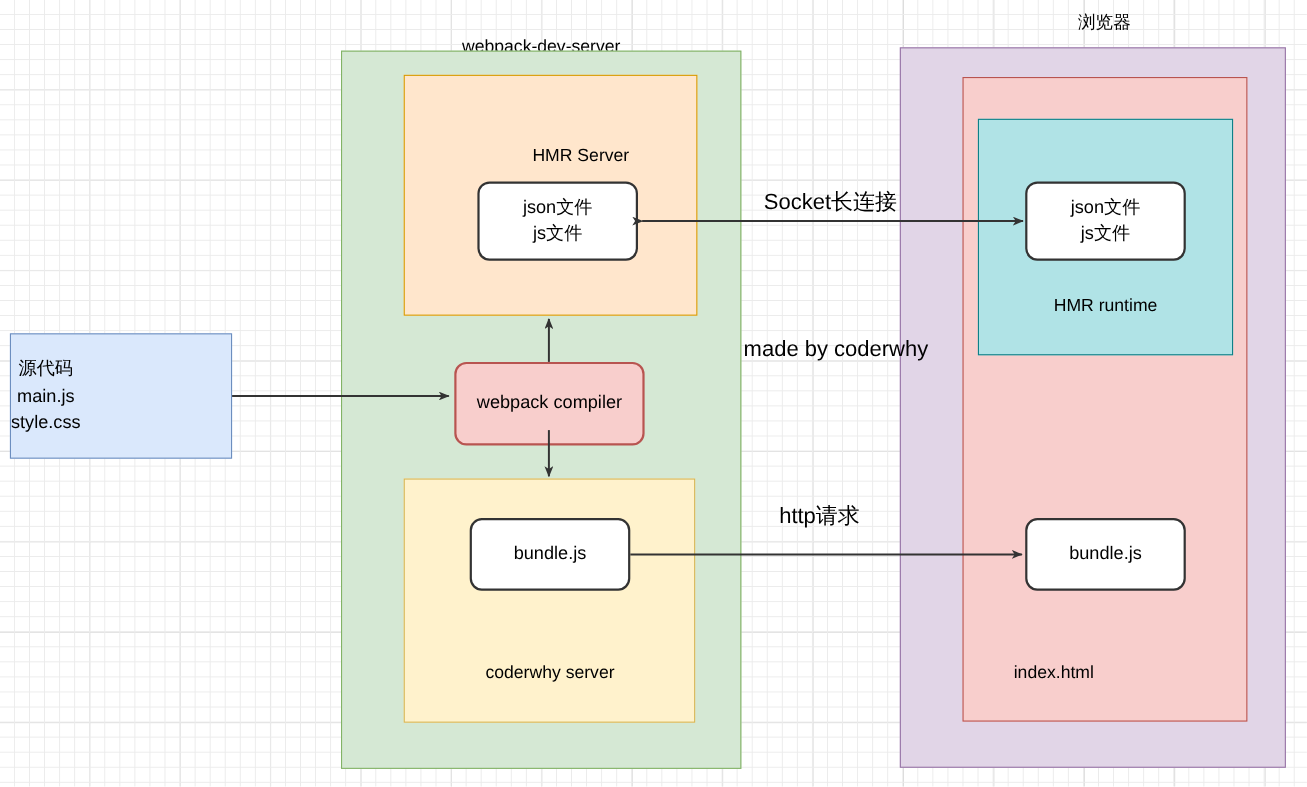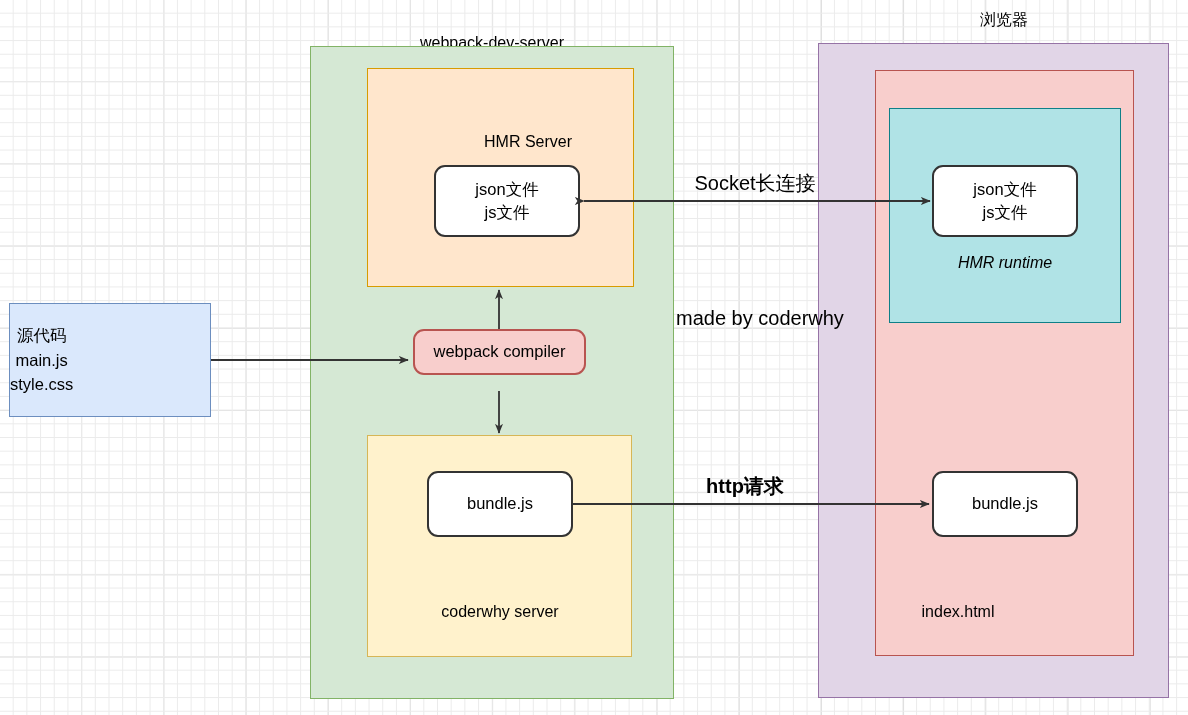--- a/index.html
+++ b/index.html
@@ -133,21 +133,21 @@
 
   <div class="box container-box orange-box" style="left:367px; top:68px; width:267px; height:219px;"></div>
 
   <div class="caption centered" style="left:528px; top:110px;margin-top:23px;">HMR Server</div>
 
   <div class="node" style="left:434px; top:165px; width:146px; height:72px;">
     <span>json文件</span>
     <span>js文件</span>
   </div>
 
-  <div class="node pink-node" style="left:413px; top:329px; width:173px; height:46px;">
+  <div class="node pink-node" style="left:413px; top:329px; width:173px; height:76px;">
     <span>webpack compiler</span>
   </div>
 
   <div class="box container-box yellow-box" style="left:367px; top:435px; width:265px; height:222px;"></div>
 
   <div class="node" style="left:427px; top:471px; width:146px; height:66px;">
     <span>bundle.js</span>
   </div>
 
   <div class="caption centered" style="left:500px; top:603px;">coderwhy server</div>
@@ -164,21 +164,21 @@
 
   <div class="box container-box pink-box" style="left:875px; top:70px; width:259px; height:586px;"></div>
 
   <div class="box container-box cyan-box" style="left:889px; top:108px; width:232px; height:215px;"></div>
 
   <div class="node" style="left:932px; top:165px; width:146px; height:72px;">
     <span>json文件</span>
     <span>js文件</span>
   </div>
 
-  <div class="caption centered" style="left:1005px; top:254px;font-style:italic;">HMR runtime</div>
+  <div class="caption centered" style="left:1005px; top:270px;">HMR runtime</div>
 
   <div class="node" style="left:932px; top:471px; width:146px; height:66px;">
     <span>bundle.js</span>
   </div>
 
   <div class="caption centered" style="left:958px; top:603px;">index.html</div>
 
   <svg class="arrows" viewBox="0 0 1188 715">
     <defs>
       <marker id="arrowhead-r" markerWidth="10" markerHeight="8" refX="9.2" refY="4" orient="auto" markerUnits="userSpaceOnUse">
@@ -203,17 +203,17 @@
 
     <line x1="930" y1="201" x2="584" y2="201" stroke="#333333" stroke-width="1.8" marker-end="url(#arrowhead-l)"></line>
 
     <line x1="584" y1="201" x2="930" y2="201" stroke="#333333" stroke-width="1.8" marker-end="url(#arrowhead-r)"></line>
 
     <line x1="573" y1="504" x2="929" y2="504" stroke="#333333" stroke-width="1.8" marker-end="url(#arrowhead-r)"></line>
   </svg>
 
   <div class="edge-label" style="left:755px; top:170px;">Socket长连接</div>
 
-  <div class="edge-label" style="left:745px; top:473px;font-weight:bold;">http请求</div>
+  <div class="edge-label" style="left:745px; top:455px;">http请求</div>
 
   <div class="watermark" style="left:676px; top:307px;">made by coderwhy</div>
 
 </div>
 
 </body></html>

